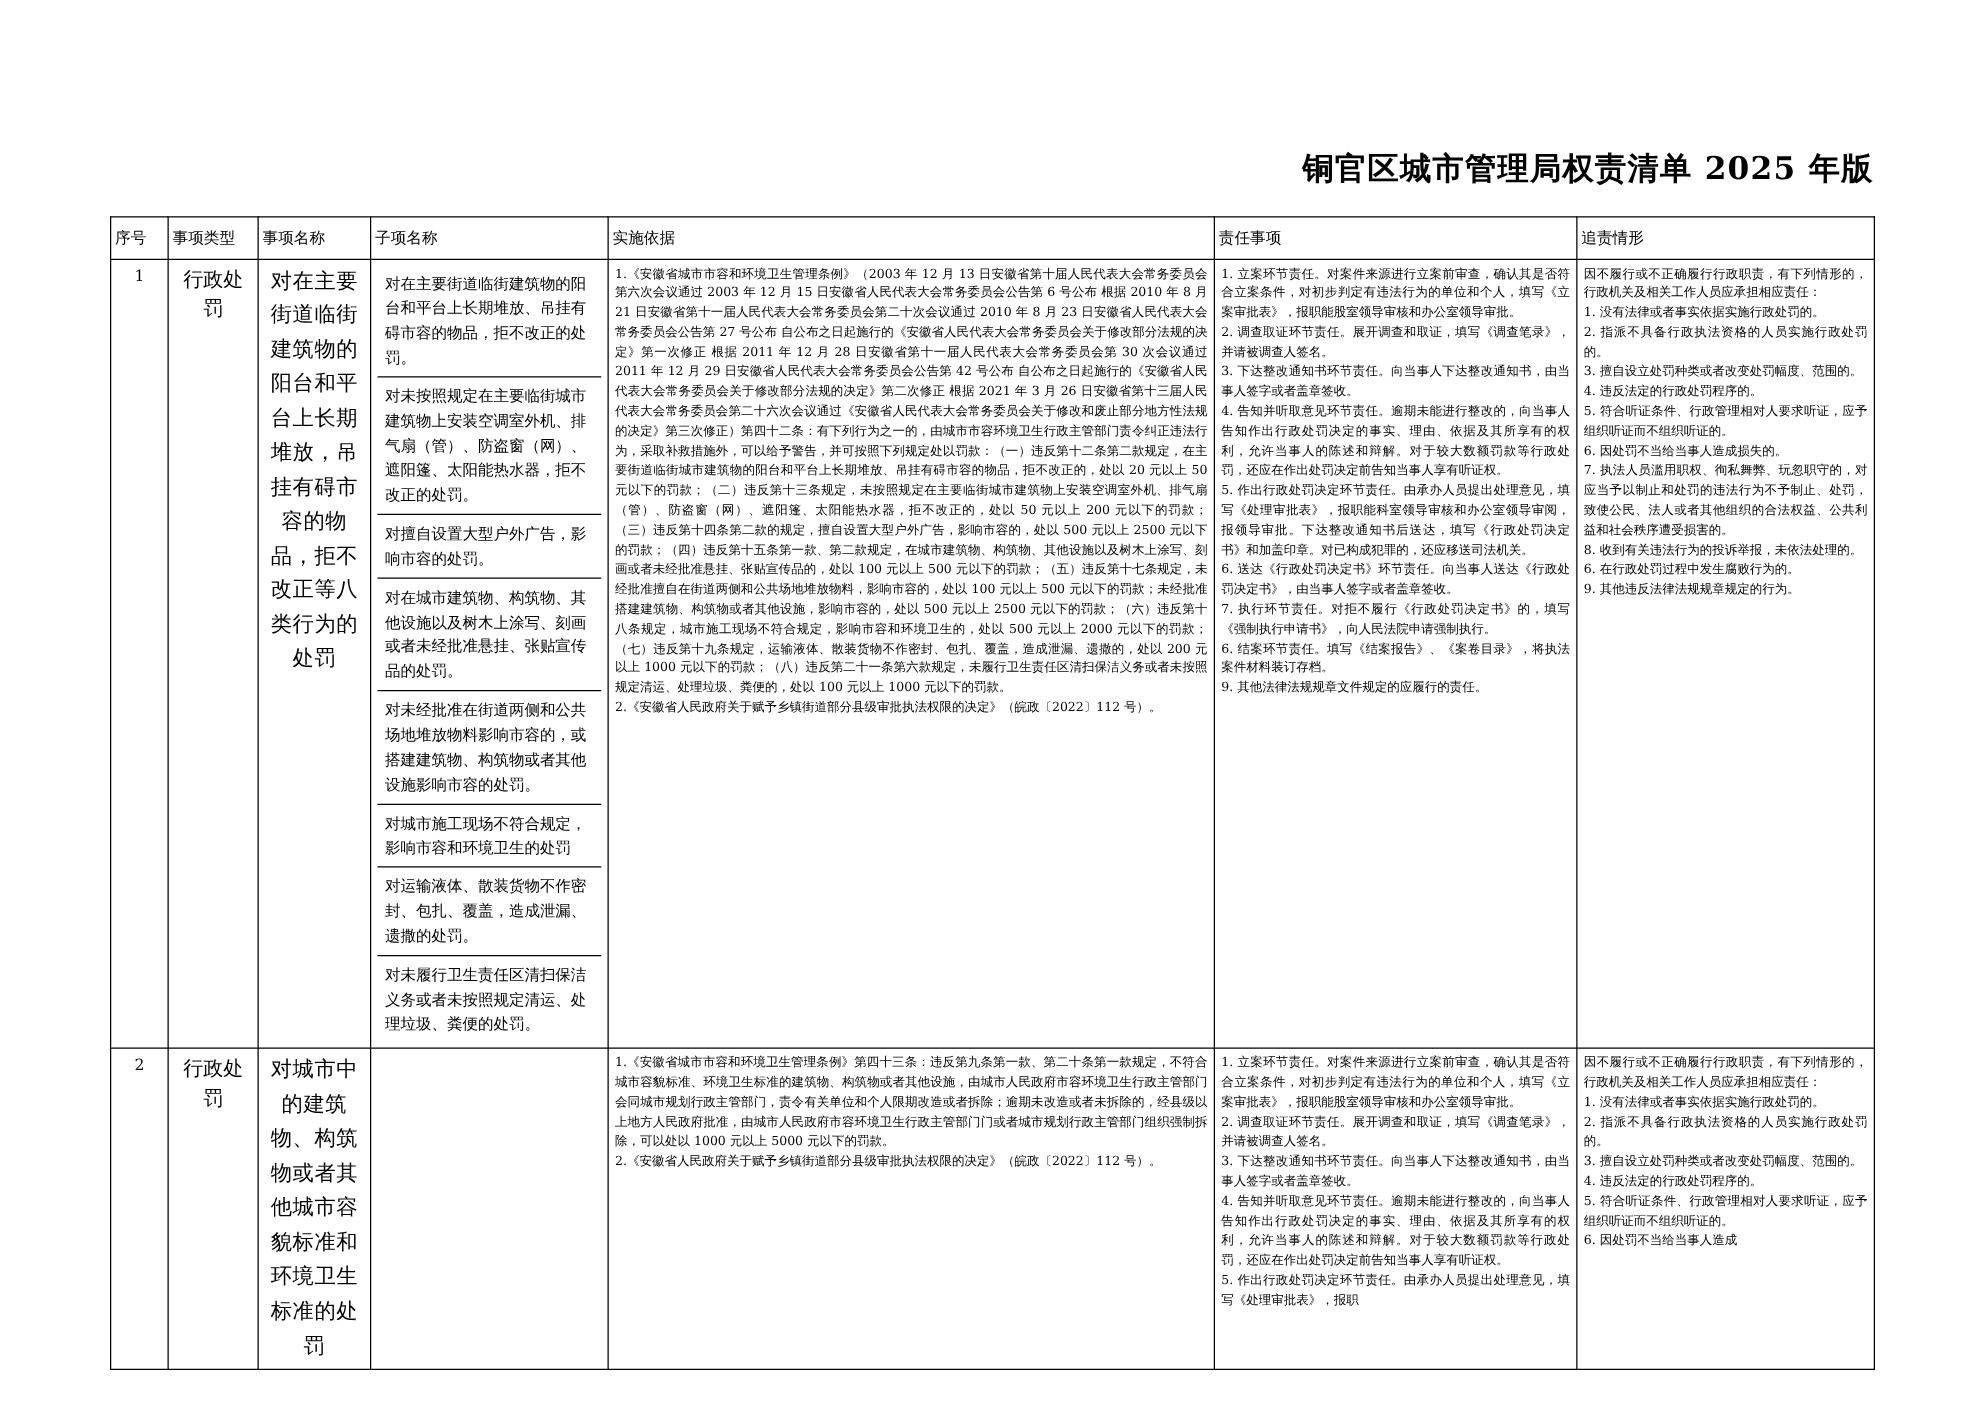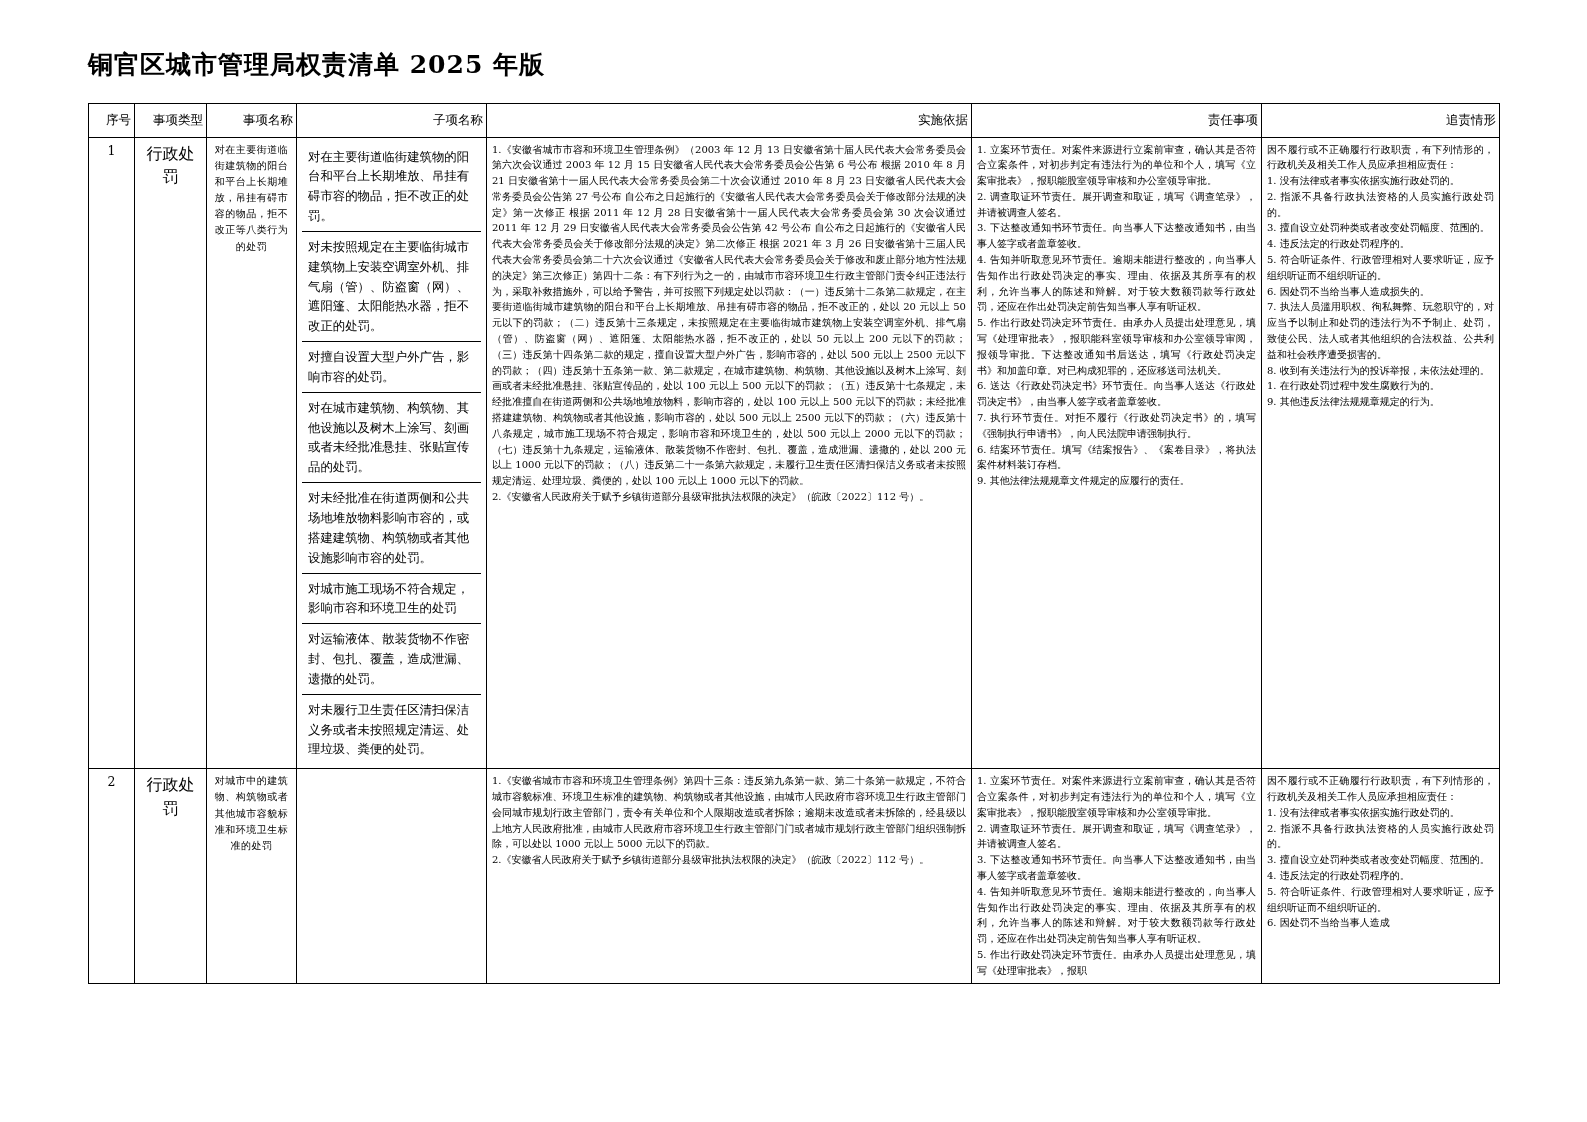--- a/index.html
+++ b/index.html
@@ -15,55 +15,55 @@
     overflow: hidden;
   }
   .page {
     position: relative;
     width: 1587px;
     height: 1122px;
     box-sizing: border-box;
     padding: 0 88px;
   }
   .doc-title {
-    text-align: left;
+    text-align: right;
     font-size: 25px;
     font-weight: bold;
     letter-spacing: 1px;
-    margin-top: 48px;
+    margin-top: 118px;
     margin-bottom: 22px;
     font-family: "DejaVu Serif", "Liberation Serif", serif;
   }
   table.main {
     width: 1411px;
     border-collapse: collapse;
     table-layout: fixed;
     font-size: 11.3px;
     line-height: 1.48;
   }
   table.main th, table.main td {
     border: 1px solid #000;
     vertical-align: top;
     padding: 4px 5px;
   }
   table.main thead th {
-    text-align: right;
+    text-align: left;
     vertical-align: middle;
     font-weight: normal;
     font-size: 12.5px;
     padding: 7px 3px;
   }
   td.c-seq, td.c-type, td.c-name {
     text-align: center;
     vertical-align: middle;
   }
   td.c-seq { font-size: 12.5px; }
   td.c-type { font-size: 16px; margin-top: 19px; }
   td.c-name {
-    font-size: 10px;
+    font-size: 17px;
     line-height: 1.62;
     letter-spacing: 0.5px;
     margin-left: 32px;
   }
   td.c-sub {
     font-size: 12.4px;
     line-height: 1.6;
     padding: 0;
     margin-top: 40px;
   }
@@ -151,21 +151,21 @@
         <td class="c-liab">
           <p class="p">因不履行或不正确履行行政职责，有下列情形的，行政机关及相关工作人员应承担相应责任：</p>
           <p class="p">1. 没有法律或者事实依据实施行政处罚的。</p>
           <p class="p">2. 指派不具备行政执法资格的人员实施行政处罚的。</p>
           <p class="p">3. 擅自设立处罚种类或者改变处罚幅度、范围的。</p>
           <p class="p">4. 违反法定的行政处罚程序的。</p>
           <p class="p">5. 符合听证条件、行政管理相对人要求听证，应予组织听证而不组织听证的。</p>
           <p class="p">6. 因处罚不当给当事人造成损失的。</p>
           <p class="p">7. 执法人员滥用职权、徇私舞弊、玩忽职守的，对应当予以制止和处罚的违法行为不予制止、处罚，致使公民、法人或者其他组织的合法权益、公共利益和社会秩序遭受损害的。</p>
           <p class="p">8. 收到有关违法行为的投诉举报，未依法处理的。</p>
-          <p class="p">1. 在行政处罚过程中发生腐败行为的。</p>
+          <p class="p">6. 在行政处罚过程中发生腐败行为的。</p>
           <p class="p">9. 其他违反法律法规规章规定的行为。</p>
         </td>
       </tr>
 
       <tr>
         <td class="c-seq">2</td>
         <td class="c-type">行政处罚</td>
         <td class="c-name">对城市中的建筑物、构筑物或者其他城市容貌标准和环境卫生标准的处罚</td>
         <td class="c-sub"></td>
         <td class="c-basis">

